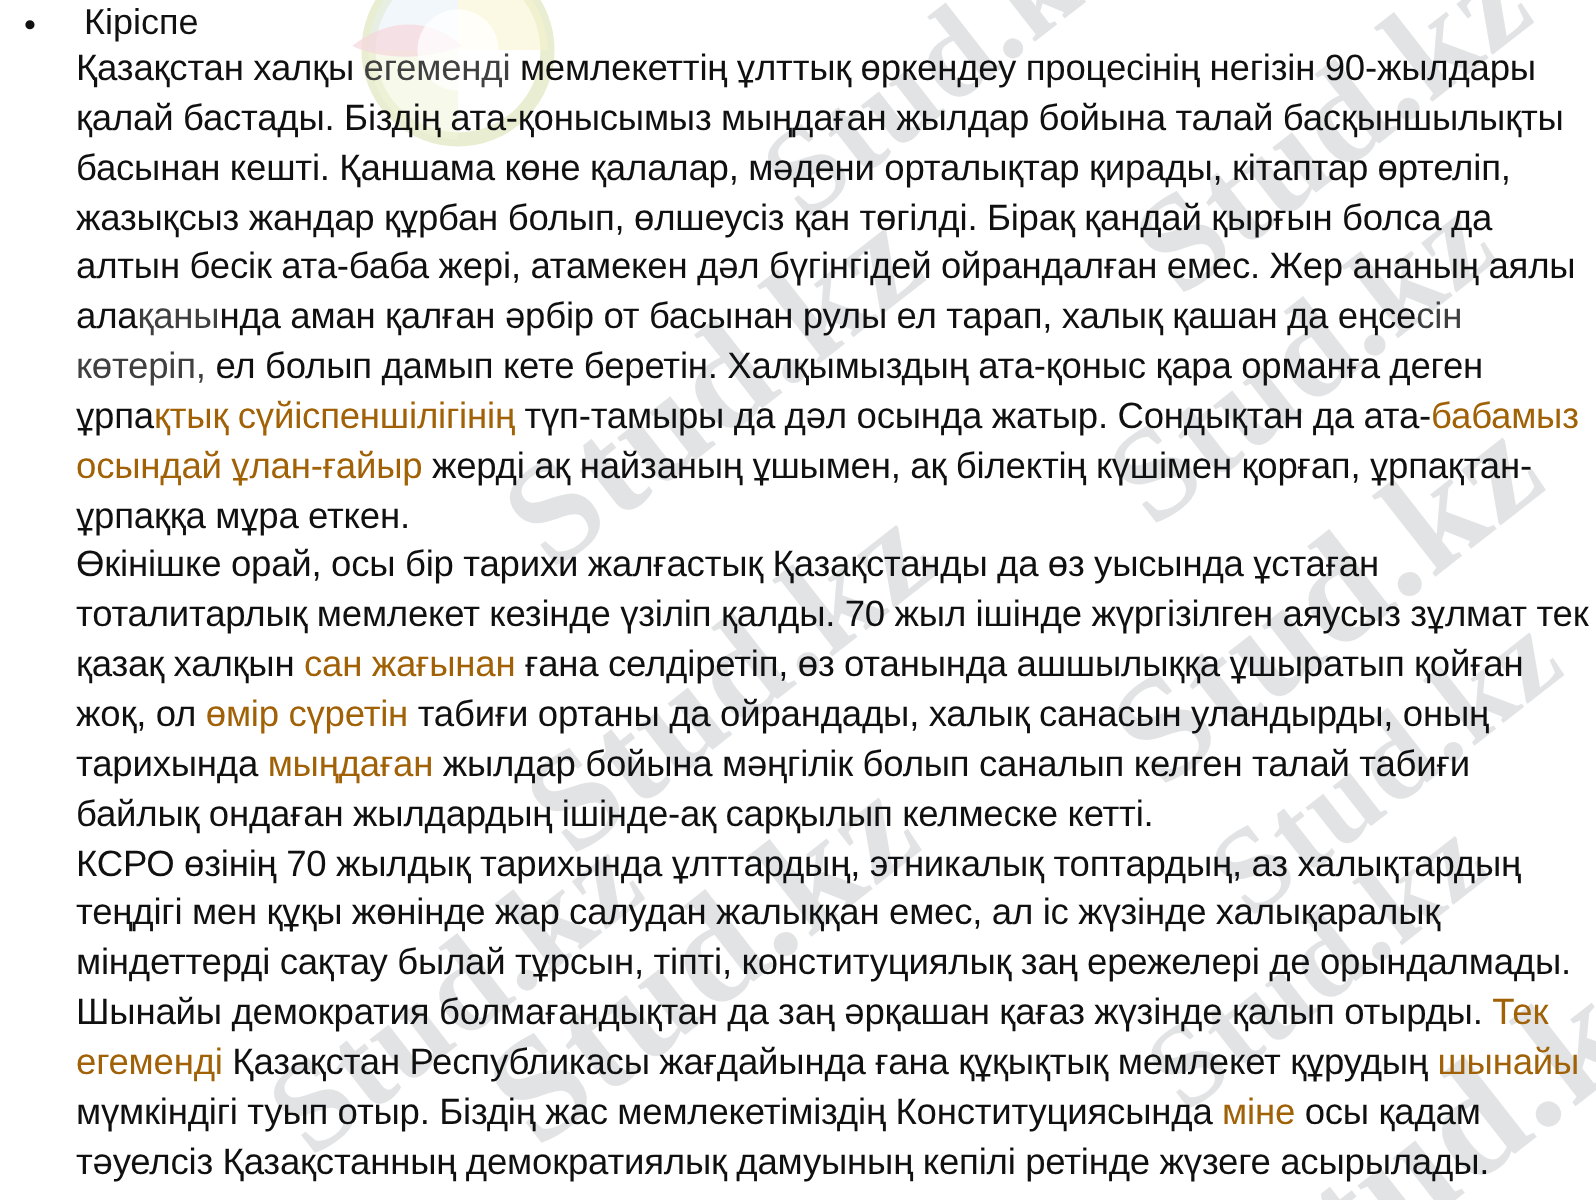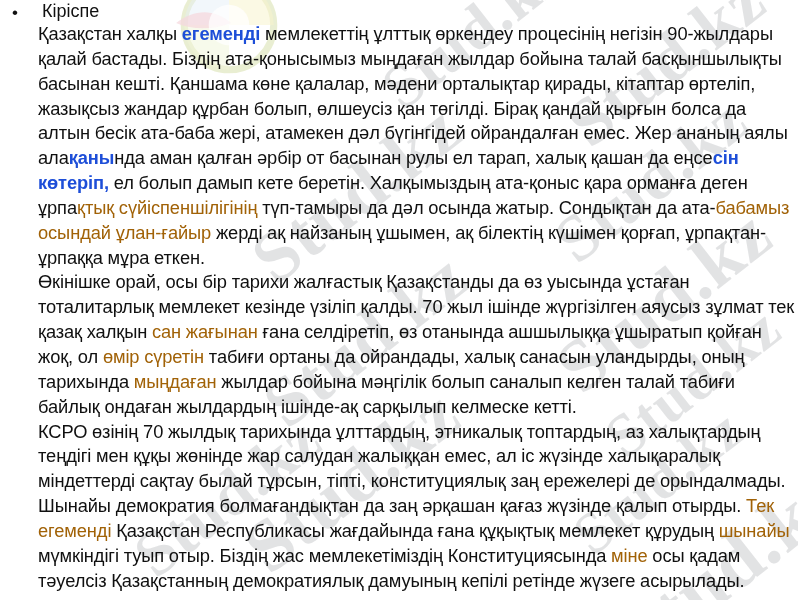--- a/index.html
+++ b/index.html
@@ -97,21 +97,21 @@
     margin: 0;
     font-size: 18.3px;
     line-height: 24.85px;
     color: #101010;
     letter-spacing: -0.1px;
     word-spacing: -0.2px;
   }
   .para + .para { margin-top: 0; }
 
   
-  .tint   { color: #1d4ed8; font-weight: bold; }
+  .tint   { color: #404040; }
   .tint3  { color: #a16207; }
 </style>
 </head>
 <body>
 
 <div class="page">
 
   <div class="wm-layer">
 
     <svg class="wm-logo" viewBox="0 0 120 120">

